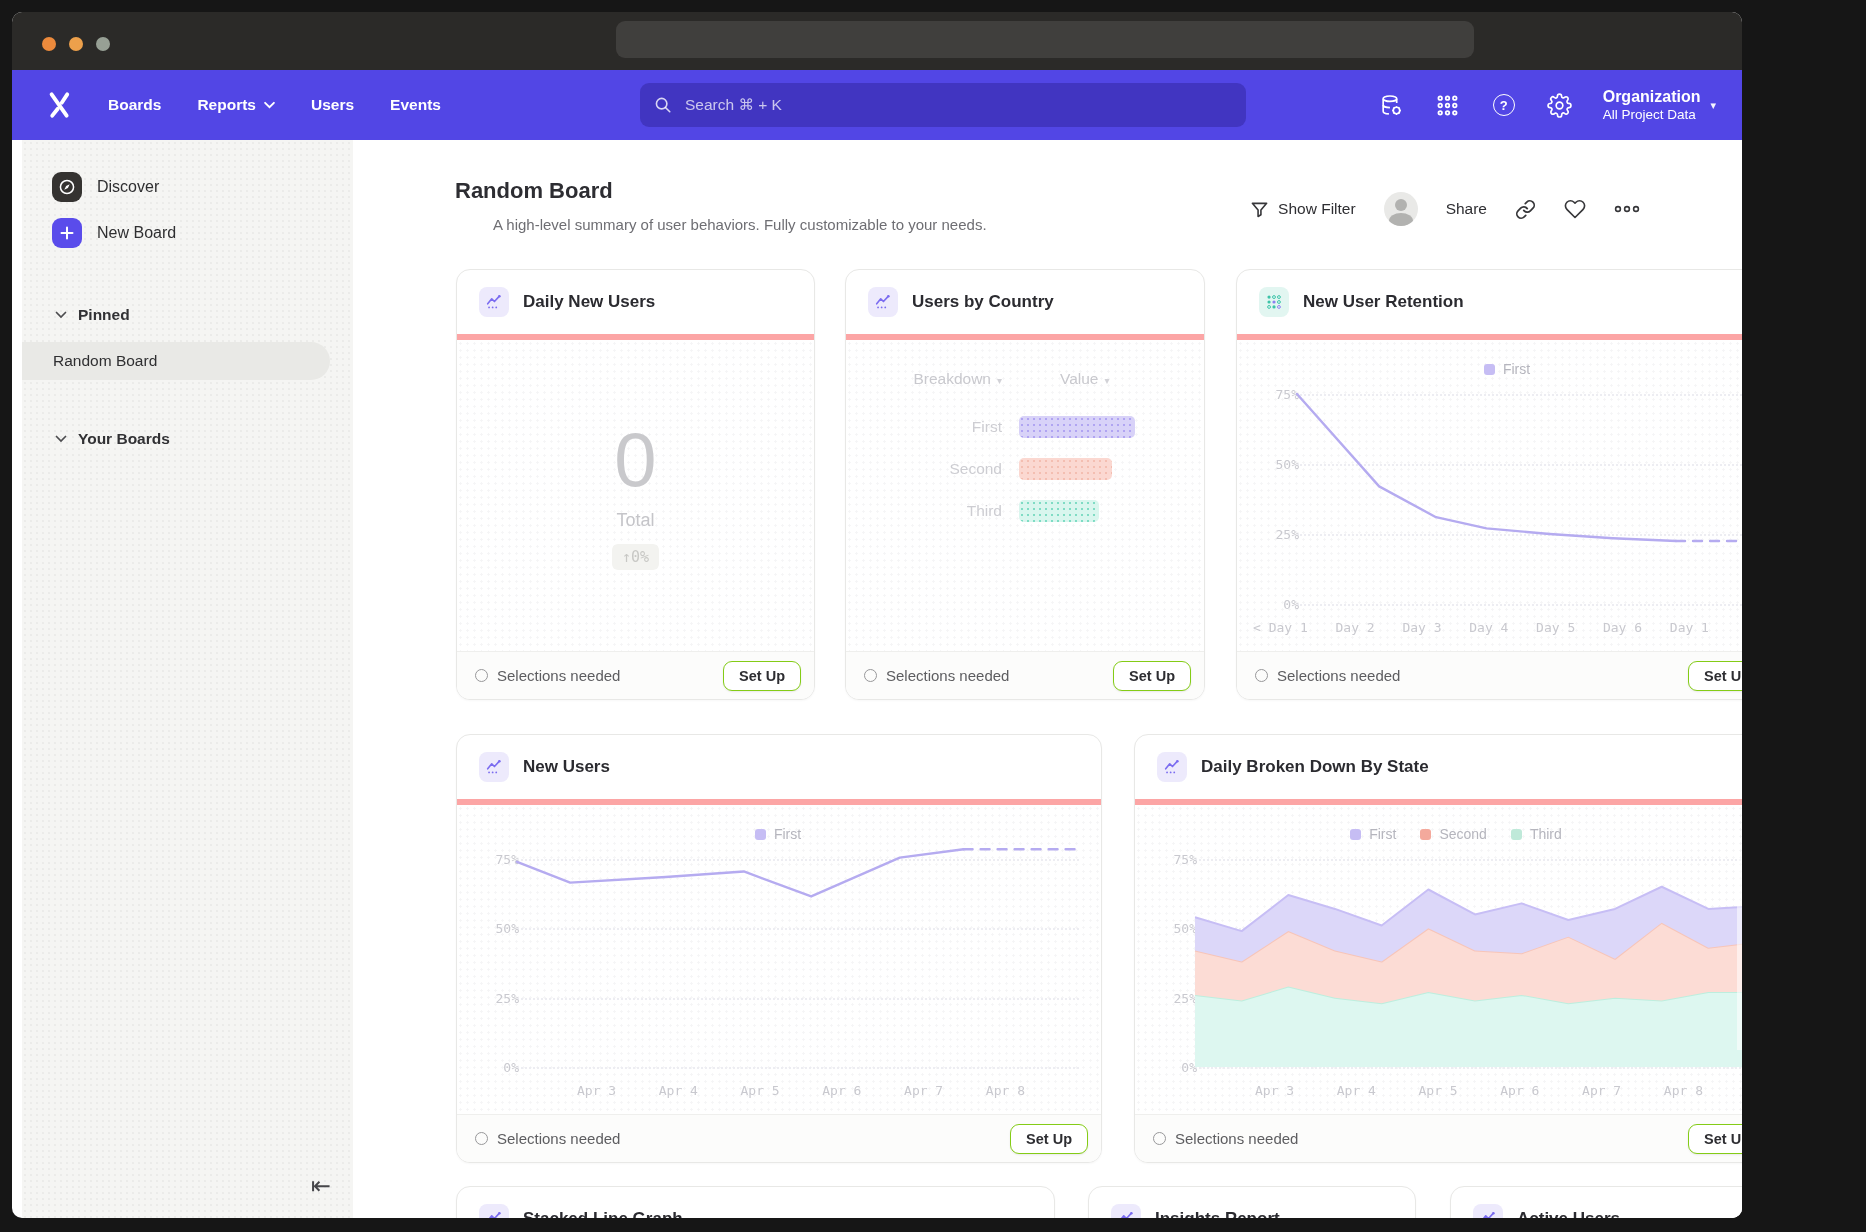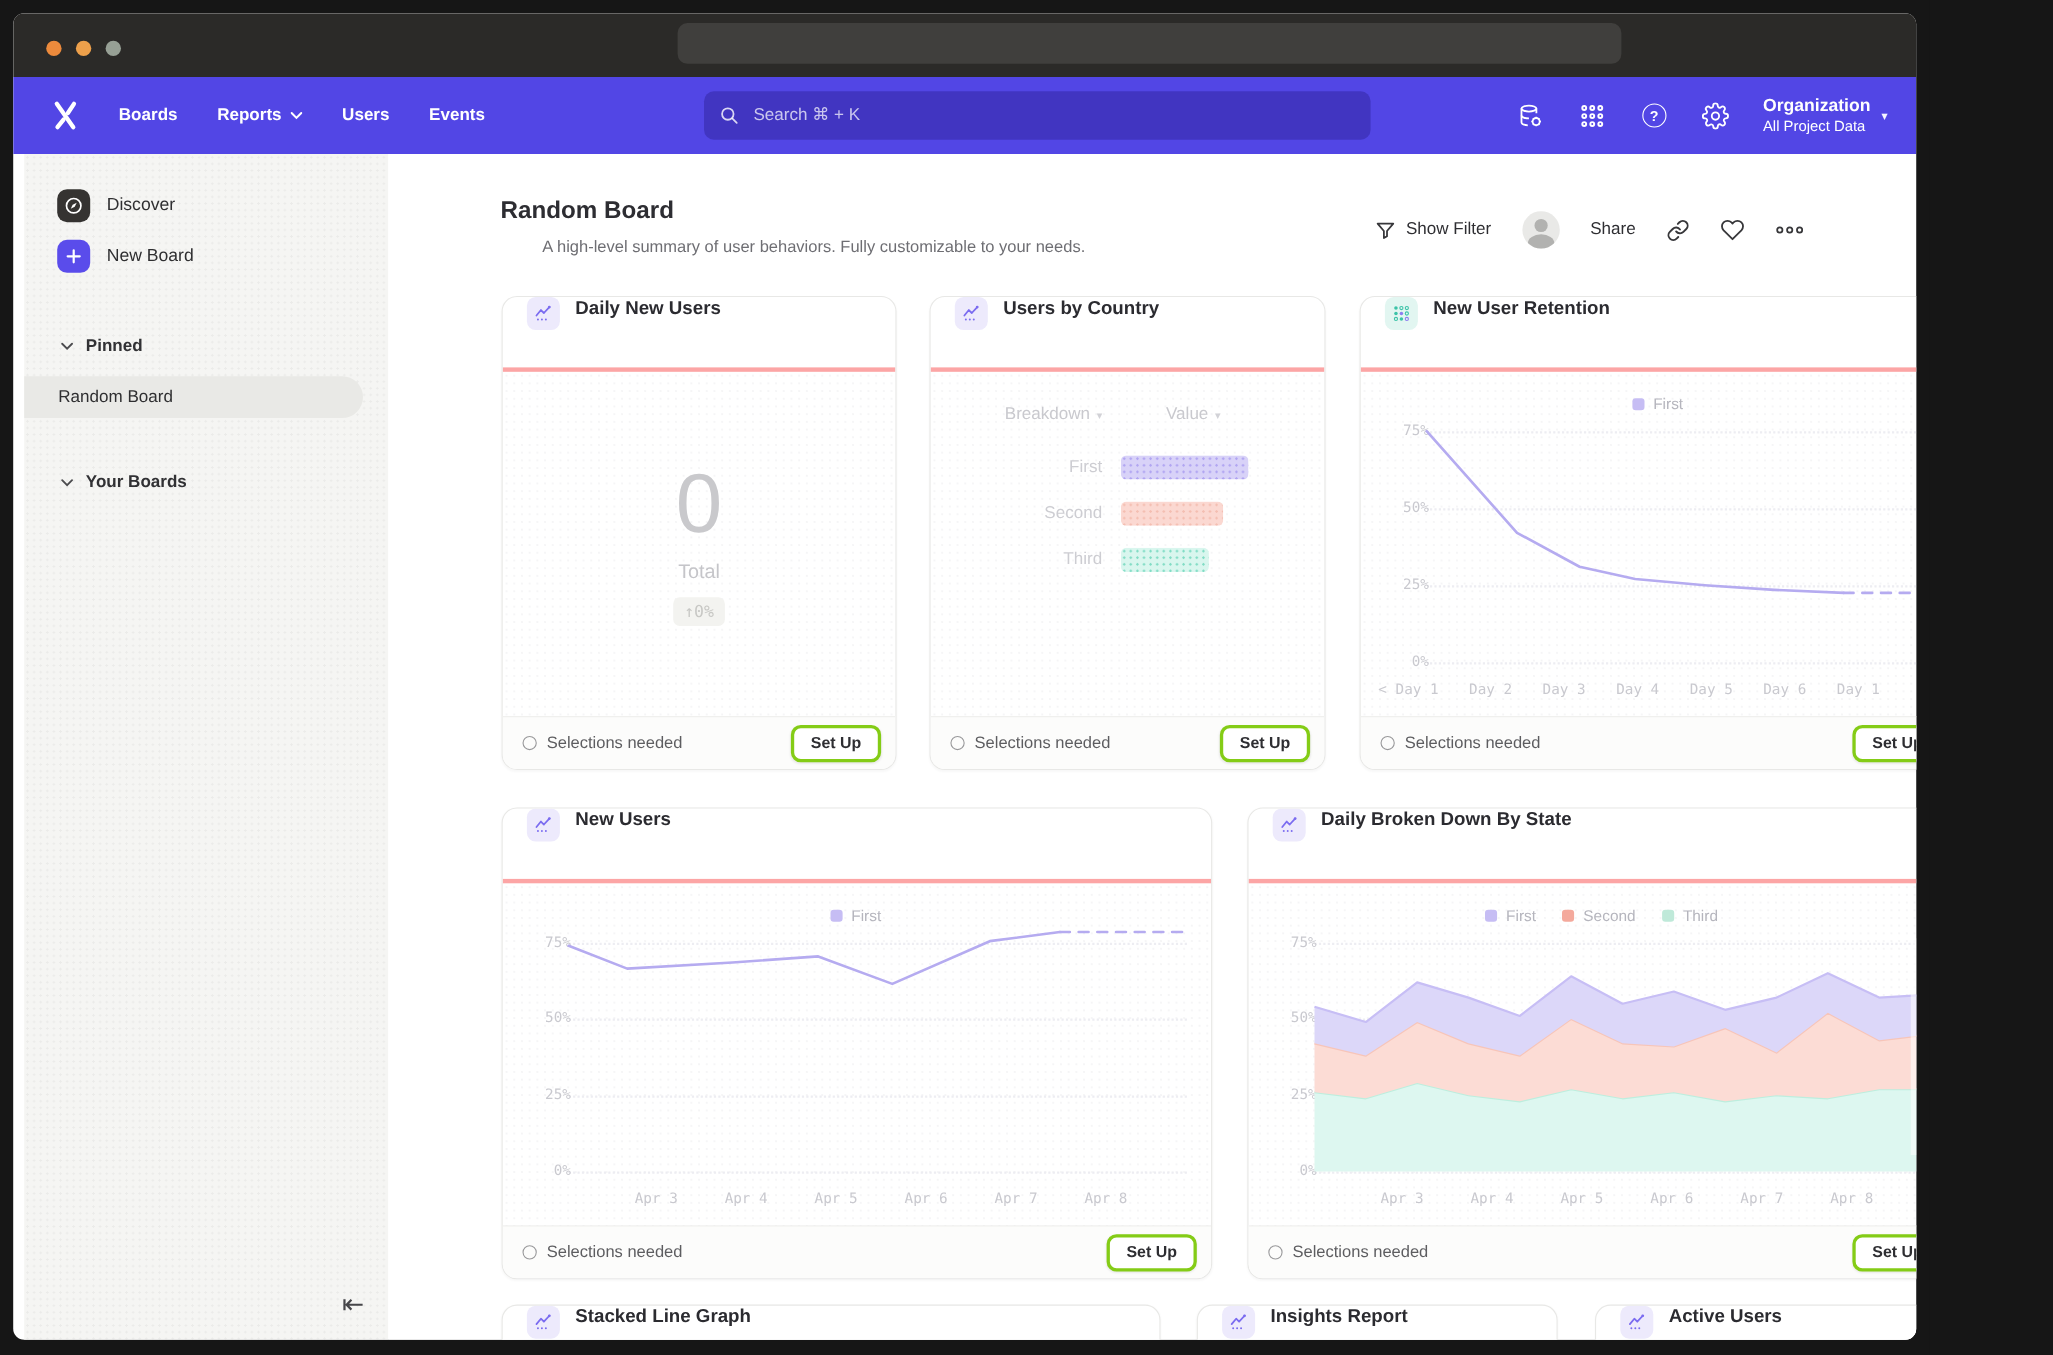--- a/index.html
+++ b/index.html
@@ -41,29 +41,29 @@
   
   .board-title{position:absolute;left:102px;top:38px;font-size:22px;font-weight:800;color:#2d2d32;}
   .board-sub{position:absolute;left:102px;top:76px;font-size:15px;color:#6e6e73;margin-left:38px;}
   .board-actions{position:absolute;top:52px;right:102px;display:flex;align-items:center;gap:28px;}
   .action{display:flex;gap:9px;font-size:15.5px;font-weight:500;color:#2e2e32;cursor:pointer;}
   .avatar{width:34px;height:34px;border-radius:50%;background:#e9e9e7;position:relative;overflow:hidden;cursor:pointer;}
   .av-head{position:absolute;left:11px;top:7px;width:12px;height:12px;border-radius:50%;background:#b2b2b0;}
   .av-body{position:absolute;left:5px;top:21px;width:24px;height:16px;border-radius:50%;background:#b2b2b0;}
   
   .card{position:absolute;background:#fff;border:1px solid #e8e8e6;border-radius:14px;display:flex;flex-direction:column;box-shadow:0 1px 2px rgba(20,20,40,.03);overflow:hidden;box-sizing:border-box;}
-  .card-head{flex:0 0 64px;display:flex;align-items:flex-start;gap:14px;padding:0 22px;border-bottom:4px solid #fca5a5;}
+  .card-head{flex:0 0 64px;display:flex;align-items:center;gap:14px;padding:0 22px;border-bottom:6px solid #fca5a5;}
   .card-icon{width:30px;height:30px;border-radius:8px;flex:0 0 30px;display:flex;align-items:center;justify-content:center;}
   .ci-purple{background:#edeafc}.ci-teal{background:#e2f6f1}
   .card-title{font-size:17px;font-weight:700;color:#2b2b30;white-space:nowrap;}
   .card-body{flex:1;position:relative;min-height:0;background-image:radial-gradient(rgba(70,70,90,.05) 1px,transparent 1.15px);background-size:7px 7px;}
   .card-foot{flex:0 0 47px;border-top:1px solid #efefed;display:flex;align-items:center;justify-content:space-between;padding:0 13px 0 18px;background:#fcfcfb;}
   .foot-left{display:flex;align-items:center;gap:9px;font-size:15px;color:#5d5d60;}
   .foot-circle{width:13px;height:13px;border-radius:50%;border:1.6px solid #98989a;box-sizing:border-box;}
-  .setup-btn{background:#fff;border:3px solid #84cc16;border-radius:9px;padding:6px 15px;font-size:14.5px;font-weight:700;color:#2e2e32;box-shadow:0 1px 2px rgba(0,0,0,.08);font-family:inherit;cursor:pointer;}
+  .setup-btn{background:#fff;border:1px solid #84cc16;border-radius:9px;padding:6px 15px;font-size:14.5px;font-weight:700;color:#2e2e32;box-shadow:0 1px 2px rgba(0,0,0,.08);font-family:inherit;cursor:pointer;}
   
   .kpi{position:absolute;inset:0;display:flex;flex-direction:column;align-items:center;justify-content:center;}
   .kpi-value{font-size:76px;font-weight:500;color:#c9c9cc;line-height:1;}
   .kpi-label{margin-top:12px;font-size:18px;color:#c5c5c9;}
   .kpi-delta{margin-top:13px;font-family:"DejaVu Sans Mono",monospace;font-size:15px;color:#c8c8c5;background:#f3f3f0;border-radius:6px;padding:4px 10px;}
   
   .country{position:absolute;inset:0;padding-top:30px;}
   .c-headrow{display:flex;align-items:center;margin-bottom:28px;}
   .c-col1{width:156px;text-align:right;font-size:15.5px;color:#c9c9ce;}
   .c-col2{margin-left:58px;font-size:15.5px;color:#c9c9ce;}

